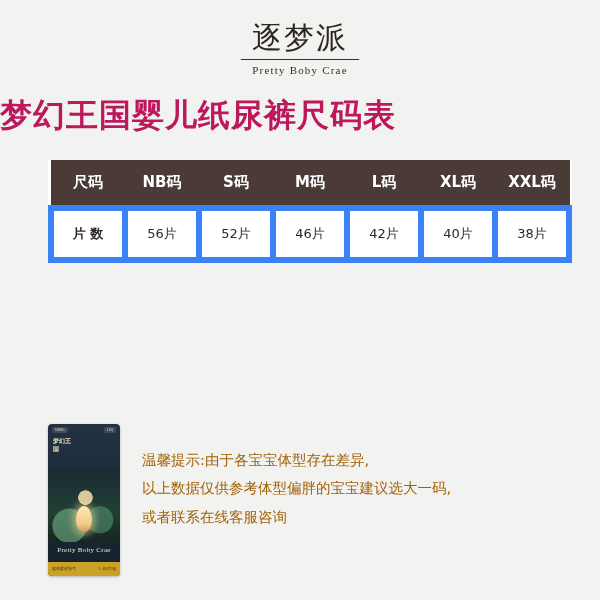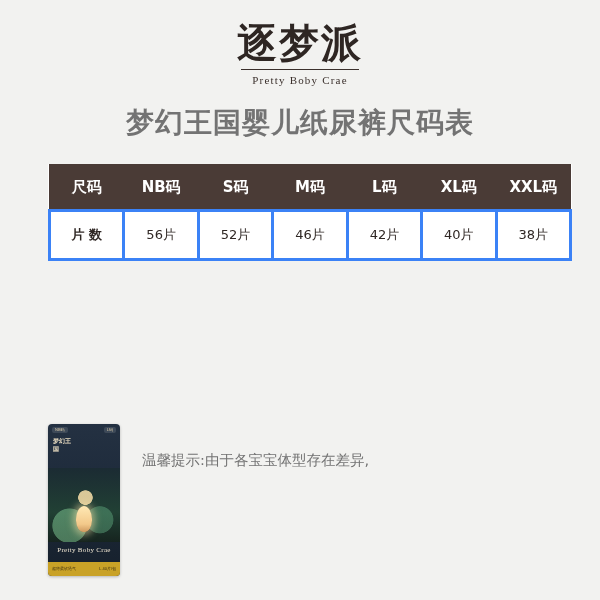--- a/index.html
+++ b/index.html
@@ -21,64 +21,64 @@
     box-sizing: border-box;
   }
 
   
   .brand {
     padding-top: 22px;
     text-align: center;
   }
   .brand-cn {
     font-family: "DejaVu Sans", sans-serif;
-    font-size: 40px;
-    font-weight: bold;
+    font-size: 30px;
+    font-weight: normal;
     letter-spacing: 2px;
     color: #2e2623;
     line-height: 1.05;
   }
   .brand-rule {
     width: 118px;
     height: 1px;
     background: #3b302c;
     margin: 5px auto 4px auto;
   }
   .brand-en {
     font-family: "Liberation Serif", serif;
     font-size: 11px;
     letter-spacing: 1.2px;
     color: #3b302c;
   }
 
   
   .title {
     margin-top: 18px;
-    text-align: center;
-    font-family: "DejaVu Sans", sans-serif;
-    font-size: 28px;
+    text-align: left;
+    font-family: "DejaVu Sans", sans-serif;
+    font-size: 32px;
     font-weight: bold;
     letter-spacing: 1px;
-    color: #737373;
+    color: #be185d;
   }
 
   
   .table-wrap {
     margin: 22px 28px 0 48px;
     background: #ffffff;
   }
   table.size-table {
     width: 100%;
     border-collapse: collapse;
     table-layout: fixed;
     background: #ffffff;
   }
   table.size-table th,
   table.size-table td {
-    border: 3px solid #3b82f6;
+    border: 6px solid #3b82f6;
     text-align: center;
     font-size: 13px;
     color: #2f2724;
     padding: 0;
     height: 46px;
     font-family: "DejaVu Sans", sans-serif;
   }
   table.size-table thead th {
     background: #4a3b36;
     color: #ffffff;
@@ -192,21 +192,21 @@
   .pkg-footer span {
     font-size: 4px;
     color: #3a2d10;
     line-height: 1;
   }
 
   
   .note {
     margin-left: 22px;
     padding-top: 22px;
-    color: #737373;
+    color: #a16207;
     font-family: "DejaVu Sans", sans-serif;
     font-size: 14.5px;
     line-height: 1.95;
   }
   .note div {
     white-space: nowrap;
   }
 </style>
 </head>
 <body>
@@ -261,17 +261,19 @@
       </div>
       <div class="pkg-brand">Pretty Boby Crae</div>
       <div class="pkg-footer">
         <span>超薄柔软透气</span>
         <span>L 40片/包</span>
       </div>
     </div>
 
     <div class="note">
       <div>温馨提示:由于各宝宝体型存在差异,</div>
+      <div>以上数据仅供参考体型偏胖的宝宝建议选大一码,</div>
+      <div>或者联系在线客服咨询</div>
     </div>
 
   </div>
 
 </div>
 
 </body></html>

